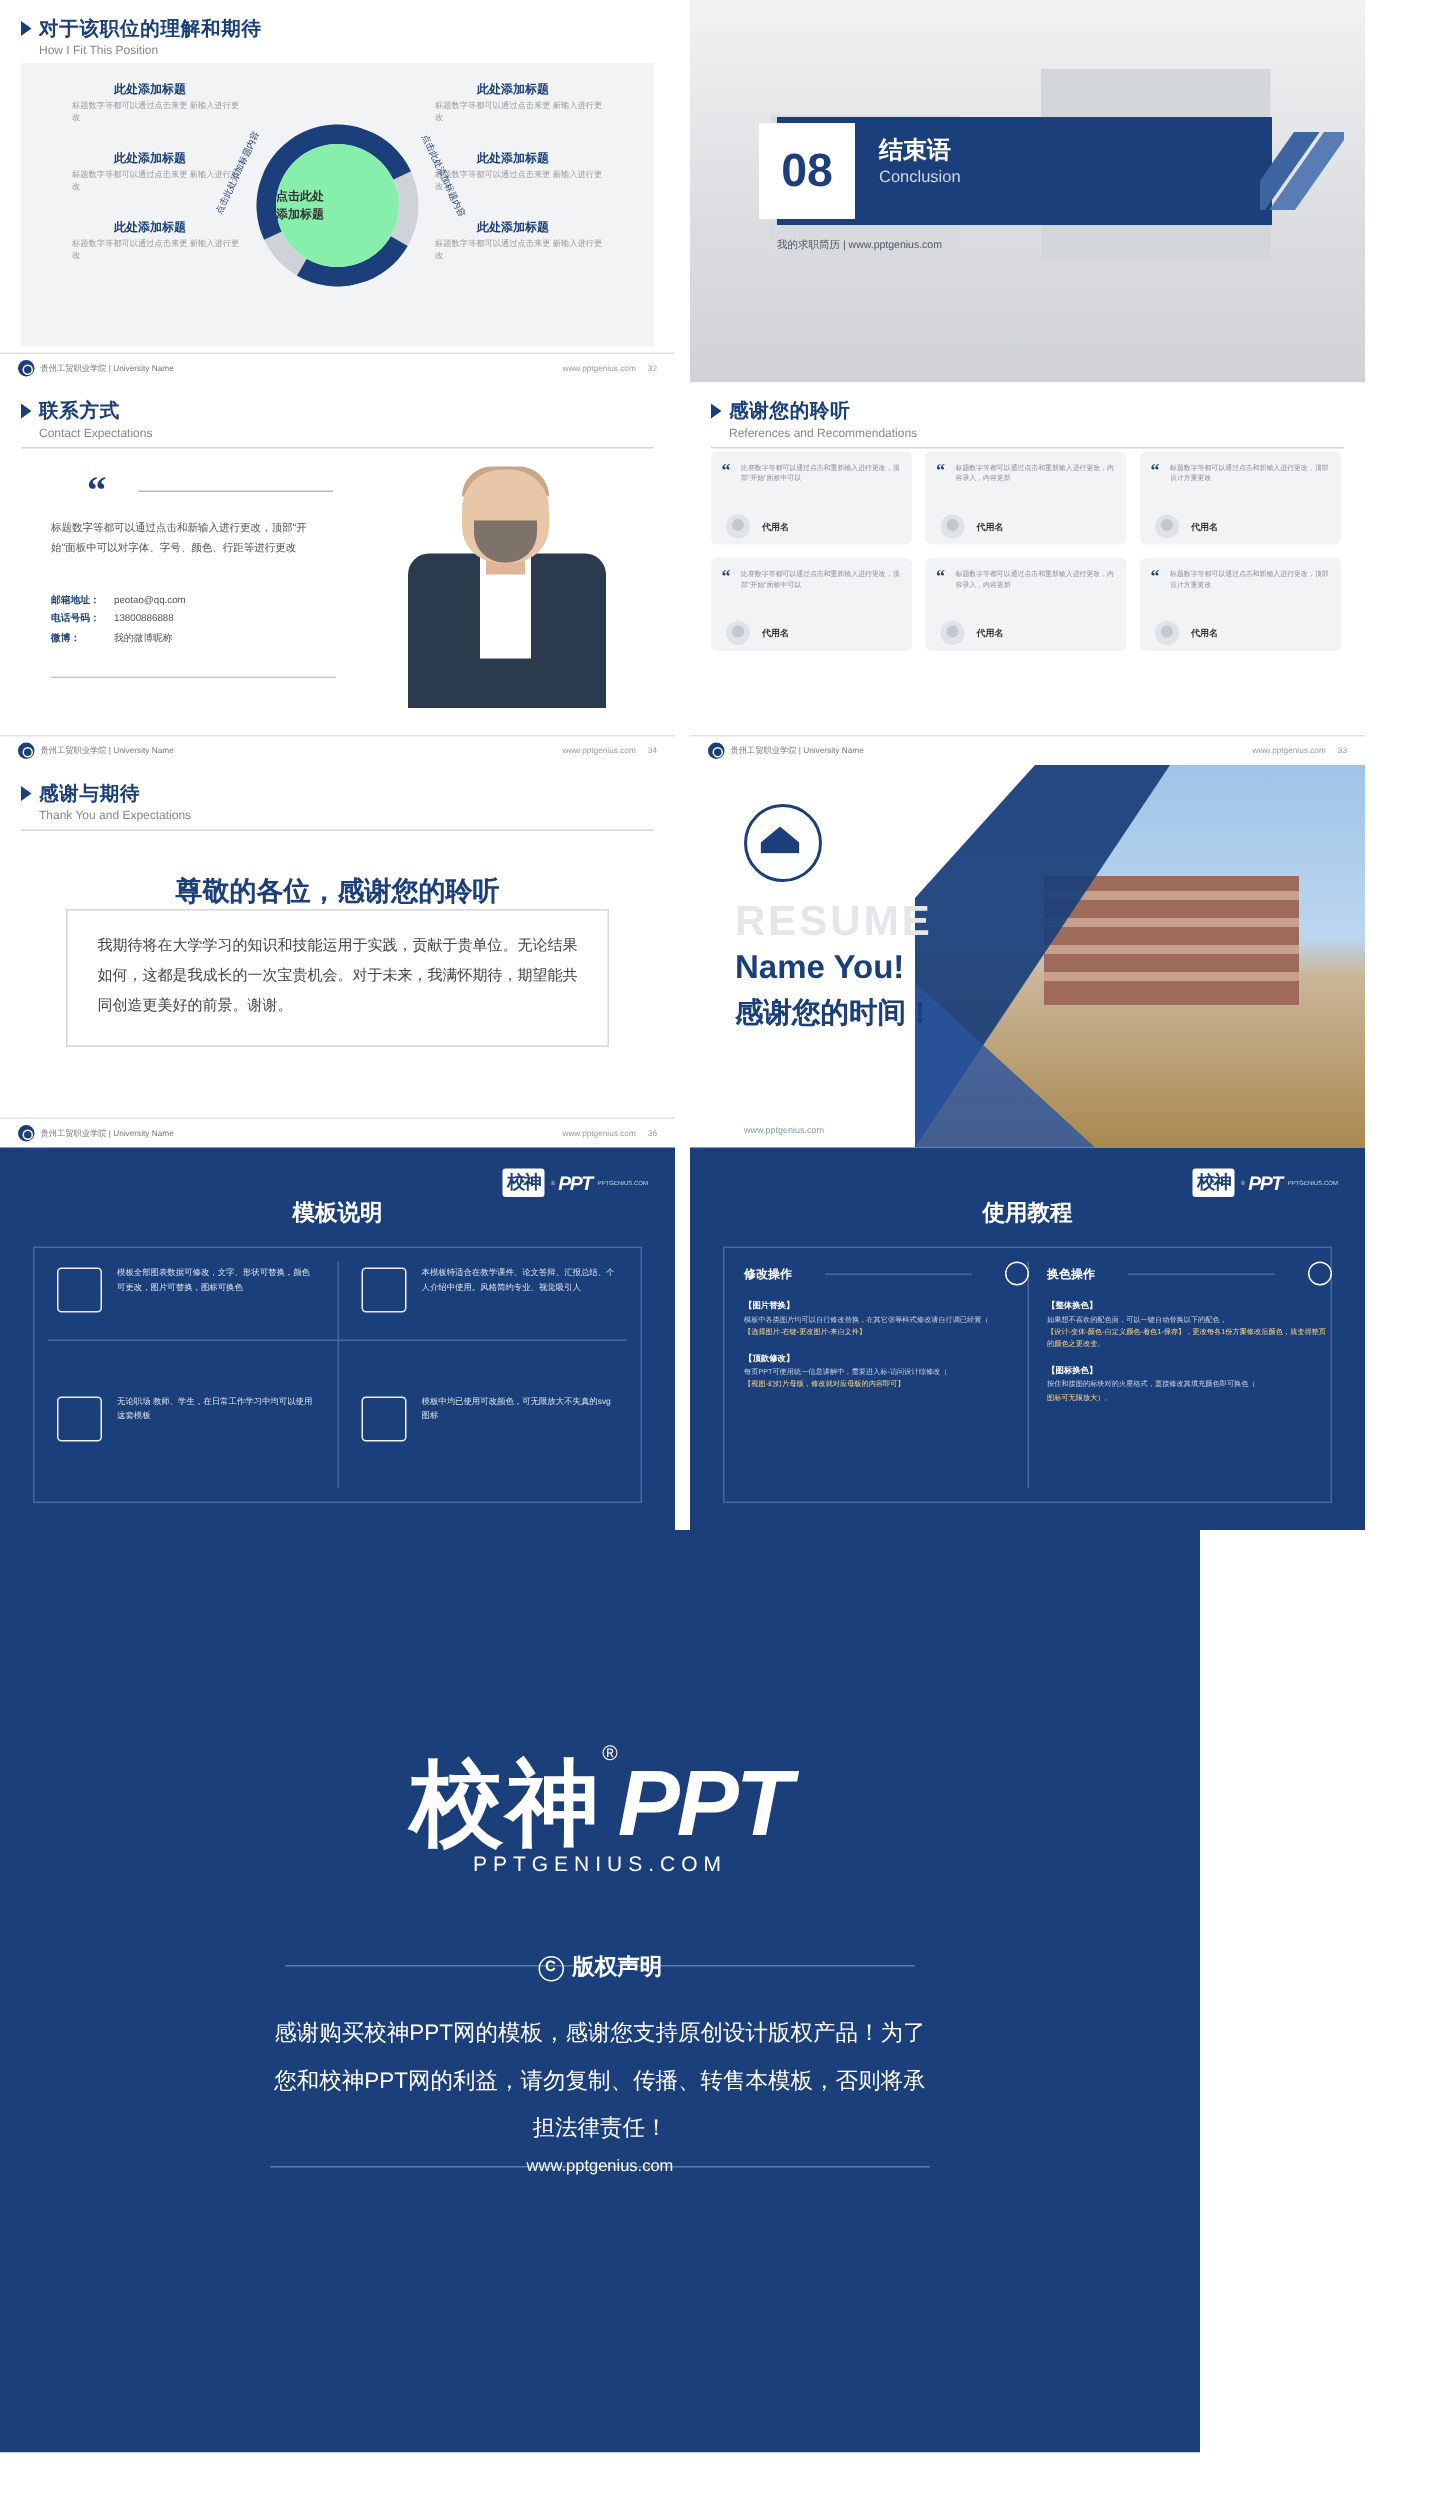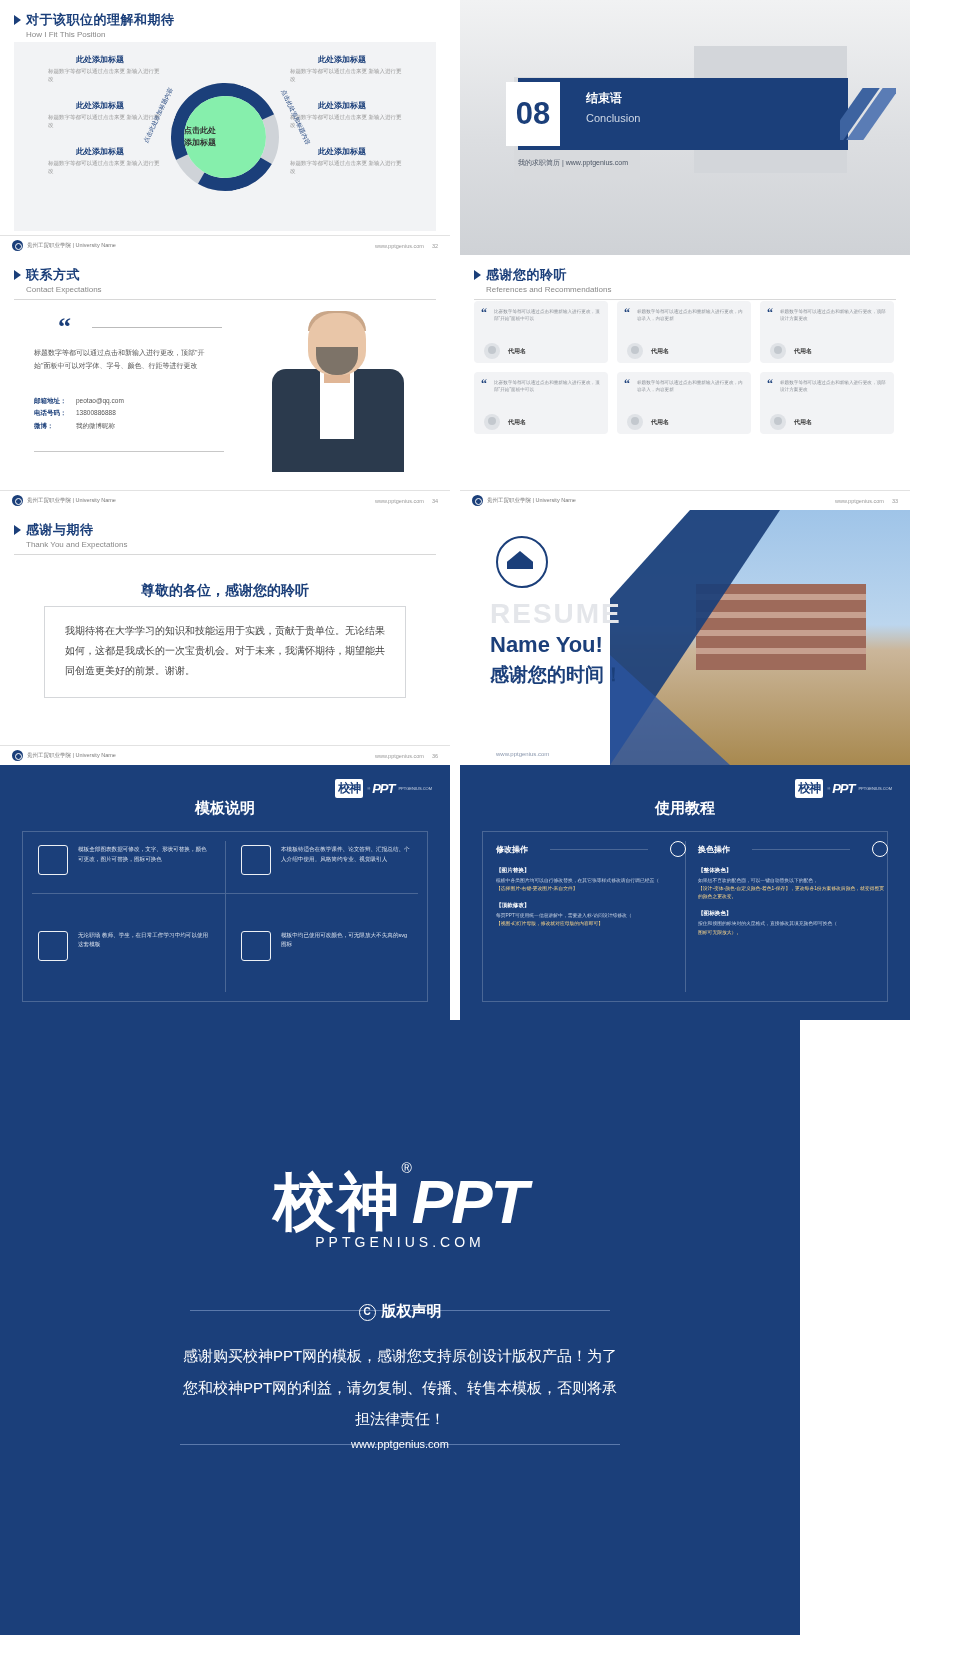--- a/index.html
+++ b/index.html
@@ -39,23 +39,23 @@
   .s1 .sideTxt{position:absolute;font-size:6px;color:#1b3f7a;white-space:nowrap;}
   .s1 .stL{left:132px;top:96px;transform:rotate(-65deg);transform-origin:left center;}
   .s1 .stR{right:128px;top:98px;transform:rotate(65deg);transform-origin:right center;}
 
   
   .s2{background:#e9eaec;}
   .s2 .photo{position:absolute;inset:0;background:linear-gradient(180deg,#f1f2f3 0%,#dcdee1 55%,#cfd2d6 100%);}
   .s2 .photo:before{content:"";position:absolute;left:52%;top:18%;width:34%;height:50%;background:#d3d6da;}
   .s2 .photo:after{content:"";position:absolute;left:12%;top:30%;width:28%;height:40%;background:#d8dadd;}
   .s2 .bar{position:absolute;left:58px;top:78px;width:330px;height:72px;background:#1b3f7a;}
-  .s2 .sq{position:absolute;left:46px;top:82px;width:54px;height:64px;background:#fff;display:flex;align-items:center;justify-content:center;}
+  .s2 .sq{position:absolute;left:46px;top:82px;width:64px;height:64px;background:#fff;display:flex;align-items:center;justify-content:center;}
   .s2 .sq span{font-size:31px;font-weight:bold;color:#1b3f7a;}
-  .s2 .tcn{position:absolute;left:126px;top:90px;font-size:12px;font-weight:bold;color:#fff;}
+  .s2 .tcn{position:absolute;left:126px;top:90px;font-size:16px;font-weight:bold;color:#fff;}
   .s2 .ten{position:absolute;left:126px;top:112px;font-size:11px;color:#cfd8e6;}
   .s2 .stripe{position:absolute;right:14px;top:88px;width:56px;height:52px;overflow:hidden;}
   .s2 .stripe i{position:absolute;width:14px;height:88px;background:#3d63a0;transform:rotate(35deg);}
   .s2 .stripe i:nth-child(1){left:6px;top:-18px;}
   .s2 .stripe i:nth-child(2){left:26px;top:-18px;background:#5a7cb5;}
   .s2 .sub{position:absolute;left:58px;top:158px;font-size:7px;color:#4b5564;}
 
   
   .s3 .quote{position:absolute;left:58px;top:62px;font-size:26px;color:#1b3f7a;font-weight:bold;line-height:.8;font-family:"Liberation Serif",serif;}
   .s3 .qline{position:absolute;left:92px;top:72px;width:130px;height:1px;background:#bbb;}
@@ -76,21 +76,21 @@
   
   .s4 .cards{position:absolute;left:14px;top:46px;right:14px;display:flex;flex-wrap:wrap;gap:9px;}
   .s4 .card{width:134px;height:62px;background:#f2f3f5;border-radius:4px;position:relative;padding:7px 8px 0 20px;box-sizing:border-box;}
   .s4 .card .qm{position:absolute;left:7px;top:6px;font-size:12px;color:#1b3f7a;font-weight:bold;font-family:"Liberation Serif",serif;line-height:1;}
   .s4 .card .txt{font-size:4.6px;color:#8a8f96;line-height:1.6;}
   .s4 .card .who{position:absolute;left:34px;bottom:7px;font-size:6px;color:#333;font-weight:bold;}
   .s4 .card .av{position:absolute;left:10px;bottom:4px;width:16px;height:16px;border-radius:50%;background:#dfe2e6;}
   .s4 .card .av:after{content:"";position:absolute;left:4px;top:3px;width:8px;height:8px;border-radius:50%;background:#c3c8ce;}
 
   
-  .s5 .title{position:absolute;left:0;right:0;top:72px;text-align:center;font-size:14px;font-weight:bold;color:#1b3f7a;}
+  .s5 .title{position:absolute;left:0;right:0;top:72px;text-align:center;font-size:18px;font-weight:bold;color:#1b3f7a;}
   .s5 .box{position:absolute;left:44px;right:44px;top:96px;height:92px;border:1px solid #d5d7da;padding:14px 20px;box-sizing:border-box;}
   .s5 .box p{margin:0;font-size:10px;color:#444;line-height:2;text-align:justify;}
 
   
   .s6{background:#fff;overflow:hidden;}
   .s6 .photo{position:absolute;right:0;top:0;width:300px;height:255px;background:linear-gradient(180deg,#9fc4e8 0%,#bcd6ee 45%,#cbb69a 55%,#a8894f 100%);}
   .s6 .bldg{position:absolute;right:44px;top:74px;width:170px;height:86px;background:#9e6a5a;}
   .s6 .bldg:after{content:"";position:absolute;left:0;top:10px;width:100%;height:6px;background:#c7a08f;box-shadow:0 18px 0 #c7a08f,0 36px 0 #c7a08f,0 54px 0 #c7a08f;}
   .s6 .tri1{position:absolute;left:0;top:0;width:0;height:0;border-top:255px solid #fff;border-right:230px solid transparent;}
   .s6 .tri2{position:absolute;left:150px;top:0;width:0;height:0;border-top:255px solid #1b3f7a;border-right:170px solid transparent;opacity:.93;}

